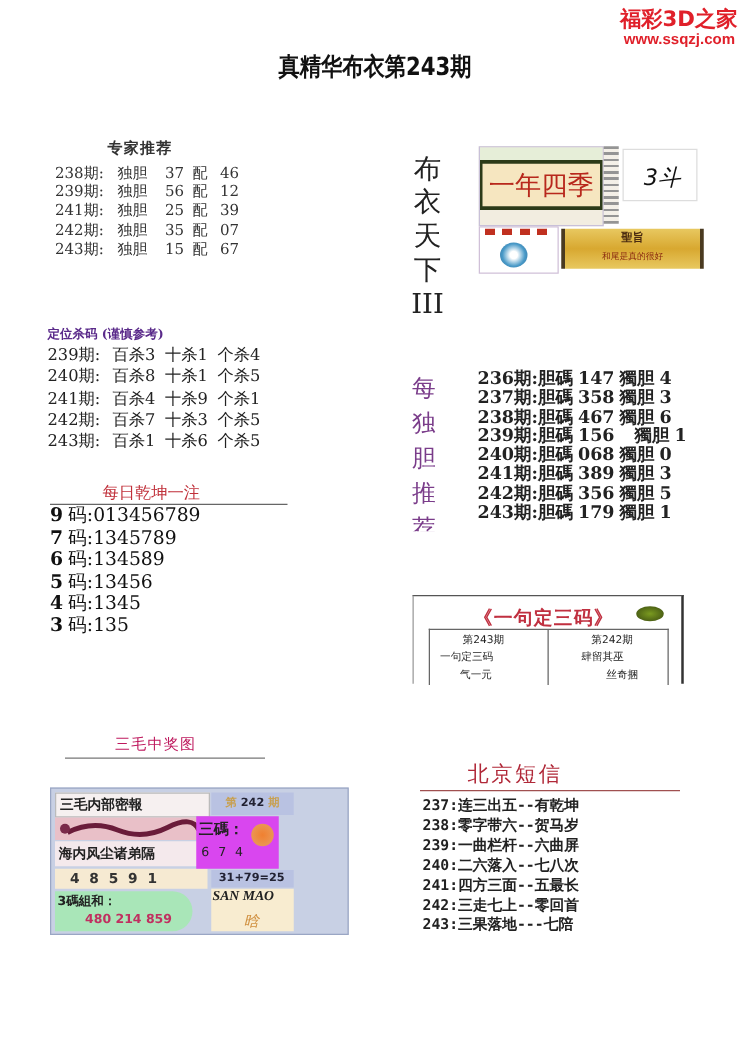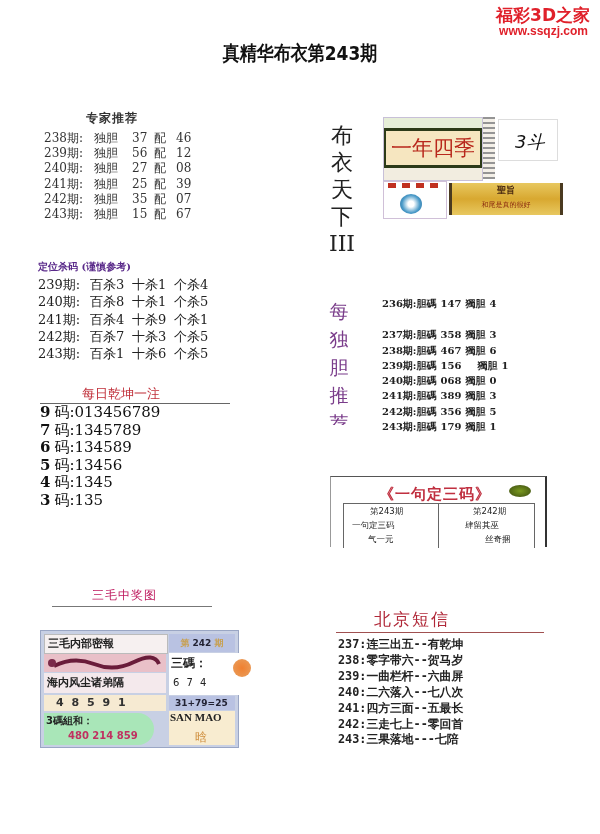--- a/index.html
+++ b/index.html
@@ -35,34 +35,34 @@
 
   
   .qk-head { left:82px; top:385px; font-size:13px; color:#c0303a; }
   .qk-line { left:40px; top:403px; width:190px; height:0; border-top:1.5px solid #666; }
   .qk-list { left:40px; top:404px; font-size:15px; line-height:17.6px; color:#111; }
   .qk-row b { font-weight:bold; }
 
   
   .sm-head { left:92px; top:587px; font-size:12px; color:#be185d; letter-spacing:1px; font-family:Liberation Sans, sans-serif; }
   .sm-line { left:52px; top:606px; width:160px; border-top:1.5px solid #777; }
-  .sm-card { left:40px; top:630px; width:197px; height:116px; background:#c8d0e4; border:1px solid #9aa6c4; }
+  .sm-card { left:40px; top:630px; width:197px; height:116px; background:#c8d0e4; border:1px solid #9aa6c4;padding-left:40px; }
   .sm-cell { position:absolute; font-family:"DejaVu Sans", sans-serif; }
 
   
   .vert1 { left:327px; top:122px; font-size:22px; line-height:27px; width:30px; color:#222;
            font-family:"DejaVu Serif", serif; text-align:center; }
   .vert2 { left:325px; top:297px; font-size:19px; line-height:28px; width:28px; color:#7a3c8a; text-align:center;
            height:128px; overflow:hidden; }
 
   
   .collage { left:383px; top:117px; width:175px; height:100px; }
 
   
-  .dd-list { left:382px; top:296px; font-size:10px; font-weight:bold; line-height:15.3px; color:#222; font-family:"DejaVu Serif", serif; }
+  .dd-list { left:382px; top:296px; font-size:14px; font-weight:bold; line-height:15.3px; color:#222; font-family:"DejaVu Serif", serif; }
   .dd-row span { display:inline-block; }
 
   
   .ys-box { left:330px; top:476px; width:214px; height:70px; border-top:1px solid #555; border-right:2px solid #333; border-left:1px solid #999; }
   .ys-head { position:absolute; left:48px; top:8px; font-size:15px; color:#c03040; font-weight:bold; font-family:"DejaVu Sans", sans-serif; letter-spacing:1px; }
   .ys-table { position:absolute; left:12px; top:26px; width:190px; height:44px; border:1px solid #666; border-bottom:none; }
   .ys-col { position:absolute; top:0; width:94px; height:44px; font-size:8.5px; font-family:"DejaVu Sans", sans-serif; color:#222; }
 
   
   .bj-head { left:374px; top:608px; font-size:17px; color:#b02838; font-family:"DejaVu Sans", sans-serif; letter-spacing:2px; }
@@ -74,21 +74,20 @@
 
 <div class="abs wm-title">福彩3D之家</div>
 <div class="abs wm-url">www.ssqzj.com</div>
 
 <div class="abs main-title">真精华布衣第243期</div>
 
 <div class="abs expert-head">专家推荐</div>
 <div class="abs expert-list" id="expert-list">
     <div class="expert-row"><span class="c-period">238期:</span><span class="c-lbl">独胆</span><span class="c-n1">37</span><span class="c-pei">配</span><span>46</span></div>
     <div class="expert-row"><span class="c-period">239期:</span><span class="c-lbl">独胆</span><span class="c-n1">56</span><span class="c-pei">配</span><span>12</span></div>
-    <div class="expert-row"><span class="c-period">240期:</span><span class="c-lbl">独胆</span><span class="c-n1">27</span><span class="c-pei">配</span><span>08</span></div>
     <div class="expert-row"><span class="c-period">241期:</span><span class="c-lbl">独胆</span><span class="c-n1">25</span><span class="c-pei">配</span><span>39</span></div>
     <div class="expert-row"><span class="c-period">242期:</span><span class="c-lbl">独胆</span><span class="c-n1">35</span><span class="c-pei">配</span><span>07</span></div>
     <div class="expert-row"><span class="c-period">243期:</span><span class="c-lbl">独胆</span><span class="c-n1">15</span><span class="c-pei">配</span><span>67</span></div>
   </div>
 
 <div class="abs kill-head">定位杀码 (谨慎参考)</div>
 <div class="abs kill-list" id="kill-list">
     <div class="kill-row"><span class="k-period">239期:</span><span class="k-a">百杀3</span><span class="k-b">十杀1</span><span>个杀4</span></div>
     <div class="kill-row"><span class="k-period">240期:</span><span class="k-a">百杀8</span><span class="k-b">十杀1</span><span>个杀5</span></div>
     <div class="kill-row"><span class="k-period">241期:</span><span class="k-a">百杀4</span><span class="k-b">十杀9</span><span>个杀1</span></div>
@@ -123,27 +122,27 @@
   <div class="sm-cell" style="left:3px;top:82px;width:110px;height:32px;background:#a9e6b8;border-radius:0 40px 40px 0;">
     <div style="position:absolute;left:2px;top:1px;font-size:10px;font-weight:bold;color:#222;">3碼組和：</div>
     <div style="position:absolute;left:24px;top:17px;font-size:10px;color:#c03060;font-weight:bold;">480 214 859</div>
   </div>
 
   <div class="sm-cell" style="left:128px;top:3px;width:66px;height:18px;background:#b9c2e2;font-size:9px;line-height:18px;text-align:center;color:#223;font-weight:bold;">
     <span style="color:#c8a050;">第</span>
     <span>242</span>
     <span style="color:#c8a050;">期</span>
   </div>
-  <div class="sm-cell" style="left:128px;top:22px;width:86px;height:42px;background:#ffffff;">
+  <div class="sm-cell" style="left:116px;top:22px;width:66px;height:42px;background:#d946ef;">
     <div style="position:absolute;left:2px;top:2px;font-size:12px;font-weight:bold;color:#222;">三碼：</div>
     <div style="position:absolute;left:4px;top:24px;font-size:10px;font-weight:normal;color:#222;letter-spacing:2px;">6 7 4</div>
     <div style="position:absolute;right:4px;top:6px;width:18px;height:18px;border-radius:50%;background:radial-gradient(#f08030,#e8a060);"></div>
   </div>
   <div class="sm-cell" style="left:128px;top:65px;width:66px;height:14px;background:#b9c2e2;font-size:9px;line-height:14px;text-indent:6px;color:#223;font-weight:bold;">31+79=25</div>
-  <div class="sm-cell" style="left:128px;top:80px;width:66px;height:34px;background:#f8ecd0;">
+  <div class="sm-cell" style="left:128px;top:80px;width:66px;height:34px;background:#f8ecd0;font-style:italic;">
     <div style="position:absolute;left:1px;top:0px;font-size:11px;font-weight:bold;color:#222;font-family:'Liberation Serif',serif;">SAN MAO</div>
     <div style="position:absolute;left:26px;top:18px;font-size:12px;color:#d09040;">晗</div>
   </div>
 </div>
 
 <div class="abs vert1" id="vert1">
     <div>布</div>
     <div>衣</div>
     <div>天</div>
     <div>下</div>
@@ -172,21 +171,21 @@
 
 <div class="abs vert2" id="vert2">
     <div>每</div>
     <div>独</div>
     <div>胆</div>
     <div>推</div>
     <div>荐</div>
   </div>
 <div class="abs dd-list" id="dd-list">
     <div class="dd-row"><span>236期:</span><span style="margin-right:4px;">胆碼</span><span style="margin-right:4px;">147</span><span style="margin-right:4px;">獨胆</span><span>4</span></div>
-    <div class="dd-row"><span>237期:</span><span style="margin-right:4px;">胆碼</span><span style="margin-right:4px;margin-top:16px;">358</span><span style="margin-right:4px;">獨胆</span><span>3</span></div>
+    <div class="dd-row"><span>237期:</span><span style="margin-right:4px;">胆碼</span><span style="margin-right:4px;">358</span><span style="margin-right:4px;">獨胆</span><span>3</span></div>
     <div class="dd-row"><span>238期:</span><span style="margin-right:4px;">胆碼</span><span style="margin-right:4px;">467</span><span style="margin-right:4px;">獨胆</span><span>6</span></div>
     <div class="dd-row"><span>239期:</span><span style="margin-right:4px;">胆碼</span><span style="margin-right:16px;">156</span><span style="margin-right:4px;">獨胆</span><span>1</span></div>
     <div class="dd-row"><span>240期:</span><span style="margin-right:4px;">胆碼</span><span style="margin-right:4px;">068</span><span style="margin-right:4px;">獨胆</span><span>0</span></div>
     <div class="dd-row"><span>241期:</span><span style="margin-right:4px;">胆碼</span><span style="margin-right:4px;">389</span><span style="margin-right:4px;">獨胆</span><span>3</span></div>
     <div class="dd-row"><span>242期:</span><span style="margin-right:4px;">胆碼</span><span style="margin-right:4px;">356</span><span style="margin-right:4px;">獨胆</span><span>5</span></div>
     <div class="dd-row"><span>243期:</span><span style="margin-right:4px;">胆碼</span><span style="margin-right:4px;">179</span><span style="margin-right:4px;">獨胆</span><span>1</span></div>
   </div>
 
 <div class="abs ys-box">
   <div class="ys-head">《一句定三码》</div>

